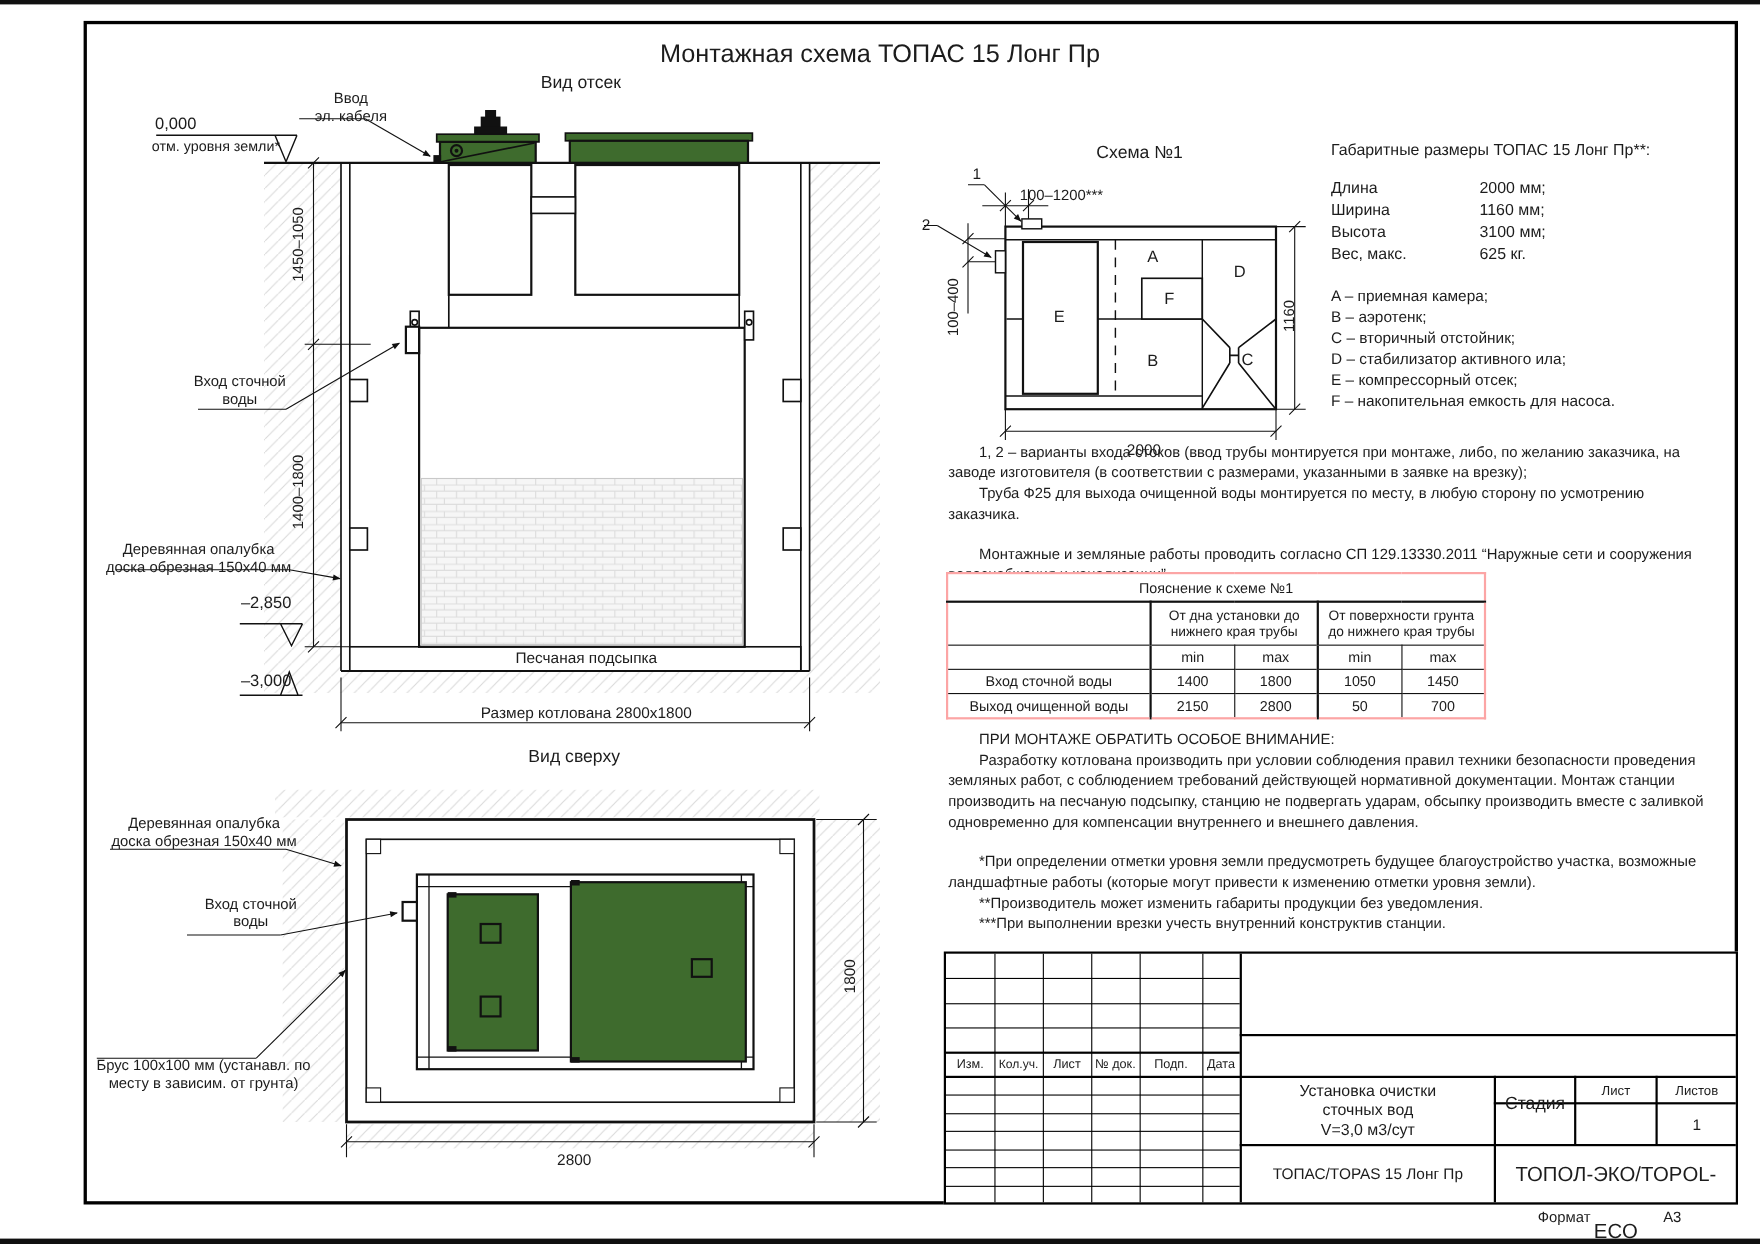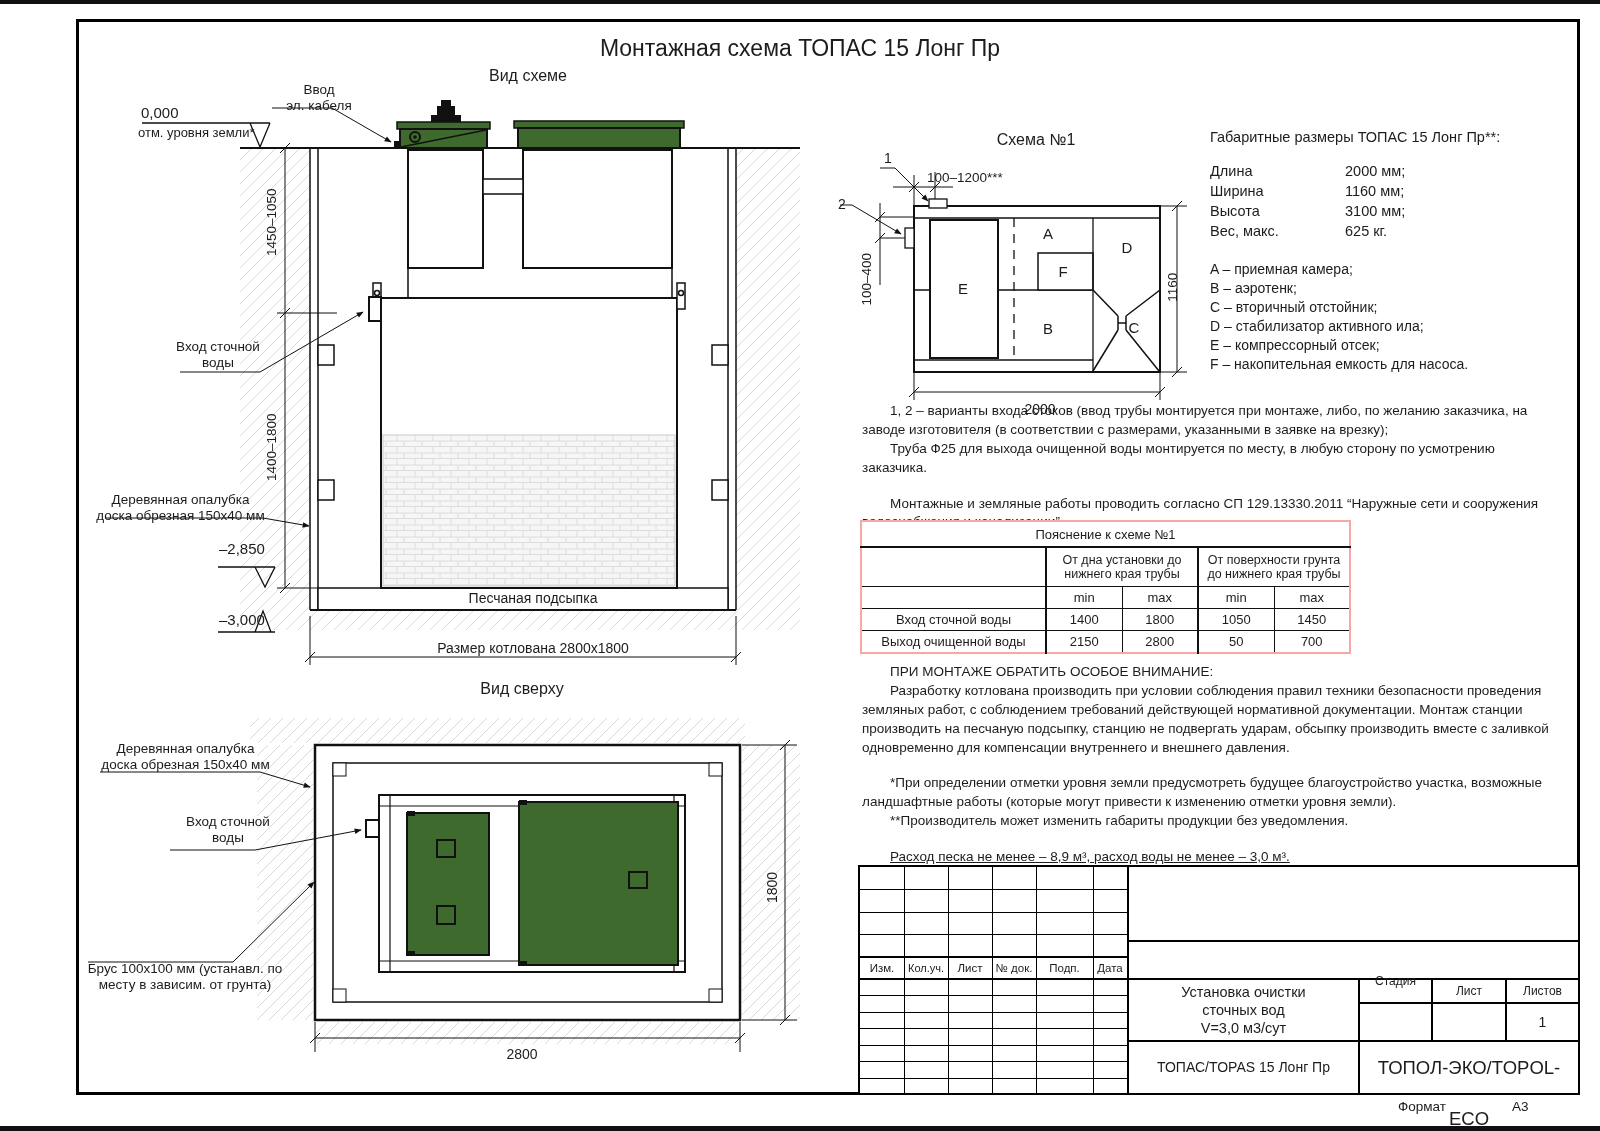--- a/index.html
+++ b/index.html
@@ -114,21 +114,21 @@
     <path d="M220,587 L230,577 M646,587 L656,577"></path>
     <line x1="187" y1="33" x2="247" y2="33"></line>
     <line x1="247" y1="33" x2="306" y2="67" marker-end="url(#arrS)"></line>
     <line x1="95" y1="297" x2="175" y2="297"></line>
     <line x1="175" y1="297" x2="278" y2="237" marker-end="url(#arrS)"></line>
     <line x1="20" y1="443" x2="178" y2="443"></line>
     <line x1="178" y1="443" x2="224" y2="451" marker-end="url(#arrS)"></line>
   </g>
 </svg>
 
-<div class="lbl c f16" style="left:428px;top:66px;width:200px;">Вид схеме</div>
+<div class="lbl c f16" style="left:428px;top:66px;width:200px;">Вид отсек</div>
 <div class="lbl f15" style="left:141px;top:104px;">0,000</div>
 <div class="lbl f13" style="left:138px;top:125px;">отм. уровня земли*</div>
 <div class="lbl c f135" style="left:264px;top:82px;width:110px;">
   <div>Ввод</div>
   <div>эл. кабеля</div>
 </div>
 <div class="lbl c f135" style="left:163px;top:339px;width:110px;">
   <div>Вход сточной</div>
   <div>воды</div>
 </div>
@@ -329,20 +329,21 @@
     <td>700</td>
   </tr>
 </tbody>
   </table>
 
 <div class="textcol" style="left:862px;top:663px;width:700px;">
   <p>ПРИ МОНТАЖЕ ОБРАТИТЬ ОСОБОЕ ВНИМАНИЕ:</p>
   <p>Разработку котлована производить при условии соблюдения правил техники безопасности проведения земляных работ, с соблюдением требований действующей нормативной документации. Монтаж станции производить на песчаную подсыпку, станцию не подвергать ударам, обсыпку производить вместе с заливкой одновременно для компенсации внутреннего и внешнего давления.</p>
   <p class="gap">*При определении отметки уровня земли предусмотреть будущее благоустройство участка, возможные ландшафтные работы (которые могут привести к изменению отметки уровня земли).</p>
   <p>**Производитель может изменить габариты продукции без уведомления.</p>
+  <p>***При выполнении врезки учесть внутренний конструктив станции.</p>
   <p class="gap underl">Расход песка не менее – 8,9 м³, расход воды не менее – 3,0 м³.</p>
 </div>
 
 <div class="stamp">
 
   <div class="vl" style="left:44px;top:0;width:1px;height:226px;"></div>
   <div class="vl" style="left:88px;top:0;width:1px;height:226px;"></div>
   <div class="vl" style="left:132px;top:0;width:1px;height:226px;"></div>
   <div class="vl" style="left:176px;top:0;width:1px;height:226px;"></div>
   <div class="vl" style="left:233px;top:0;width:1px;height:226px;"></div>
@@ -372,21 +373,21 @@
   <div class="cell" style="left:132px;top:91px;width:44px;height:20px;line-height:20px;font-size:11.5px;">№ док.</div>
   <div class="cell" style="left:176px;top:91px;width:57px;height:20px;line-height:20px;font-size:11.5px;">Подп.</div>
   <div class="cell" style="left:233px;top:91px;width:34px;height:20px;line-height:20px;font-size:11.5px;">Дата</div>
 
   <div class="cell" style="left:269px;top:116px;width:229px;height:57px;font-size:14.5px;line-height:1.25;">
     <div>Установка очистки</div>
     <div>сточных вод</div>
     <div>V=3,0 м3/сут</div>
   </div>
 
-  <div class="cell" style="left:500px;top:103px;width:71px;height:22px;line-height:22px;font-size:12px;">Стадия</div>
+  <div class="cell" style="left:500px;top:126px;width:71px;height:22px;line-height:22px;font-size:16px;">Стадия</div>
   <div class="cell" style="left:573px;top:113px;width:72px;height:22px;line-height:22px;font-size:12px;">Лист</div>
   <div class="cell" style="left:647px;top:113px;width:71px;height:22px;line-height:22px;font-size:12px;">Листов</div>
   <div class="cell" style="left:647px;top:137px;width:71px;height:36px;line-height:36px;font-size:14px;">1</div>
 
   <div class="cell" style="left:269px;top:175px;width:229px;height:51px;line-height:51px;font-size:14px;">ТОПАС/TOPAS 15 Лонг Пр</div>
   <div class="cell" style="left:500px;top:175px;width:218px;height:51px;line-height:51px;font-size:18.5px;">ТОПОЛ-ЭКО/TOPOL-ECO</div>
 </div>
 
 <div class="lbl f135" style="left:1398px;top:1099px;">Формат</div>
 <div class="lbl f135" style="left:1512px;top:1099px;">А3</div>

